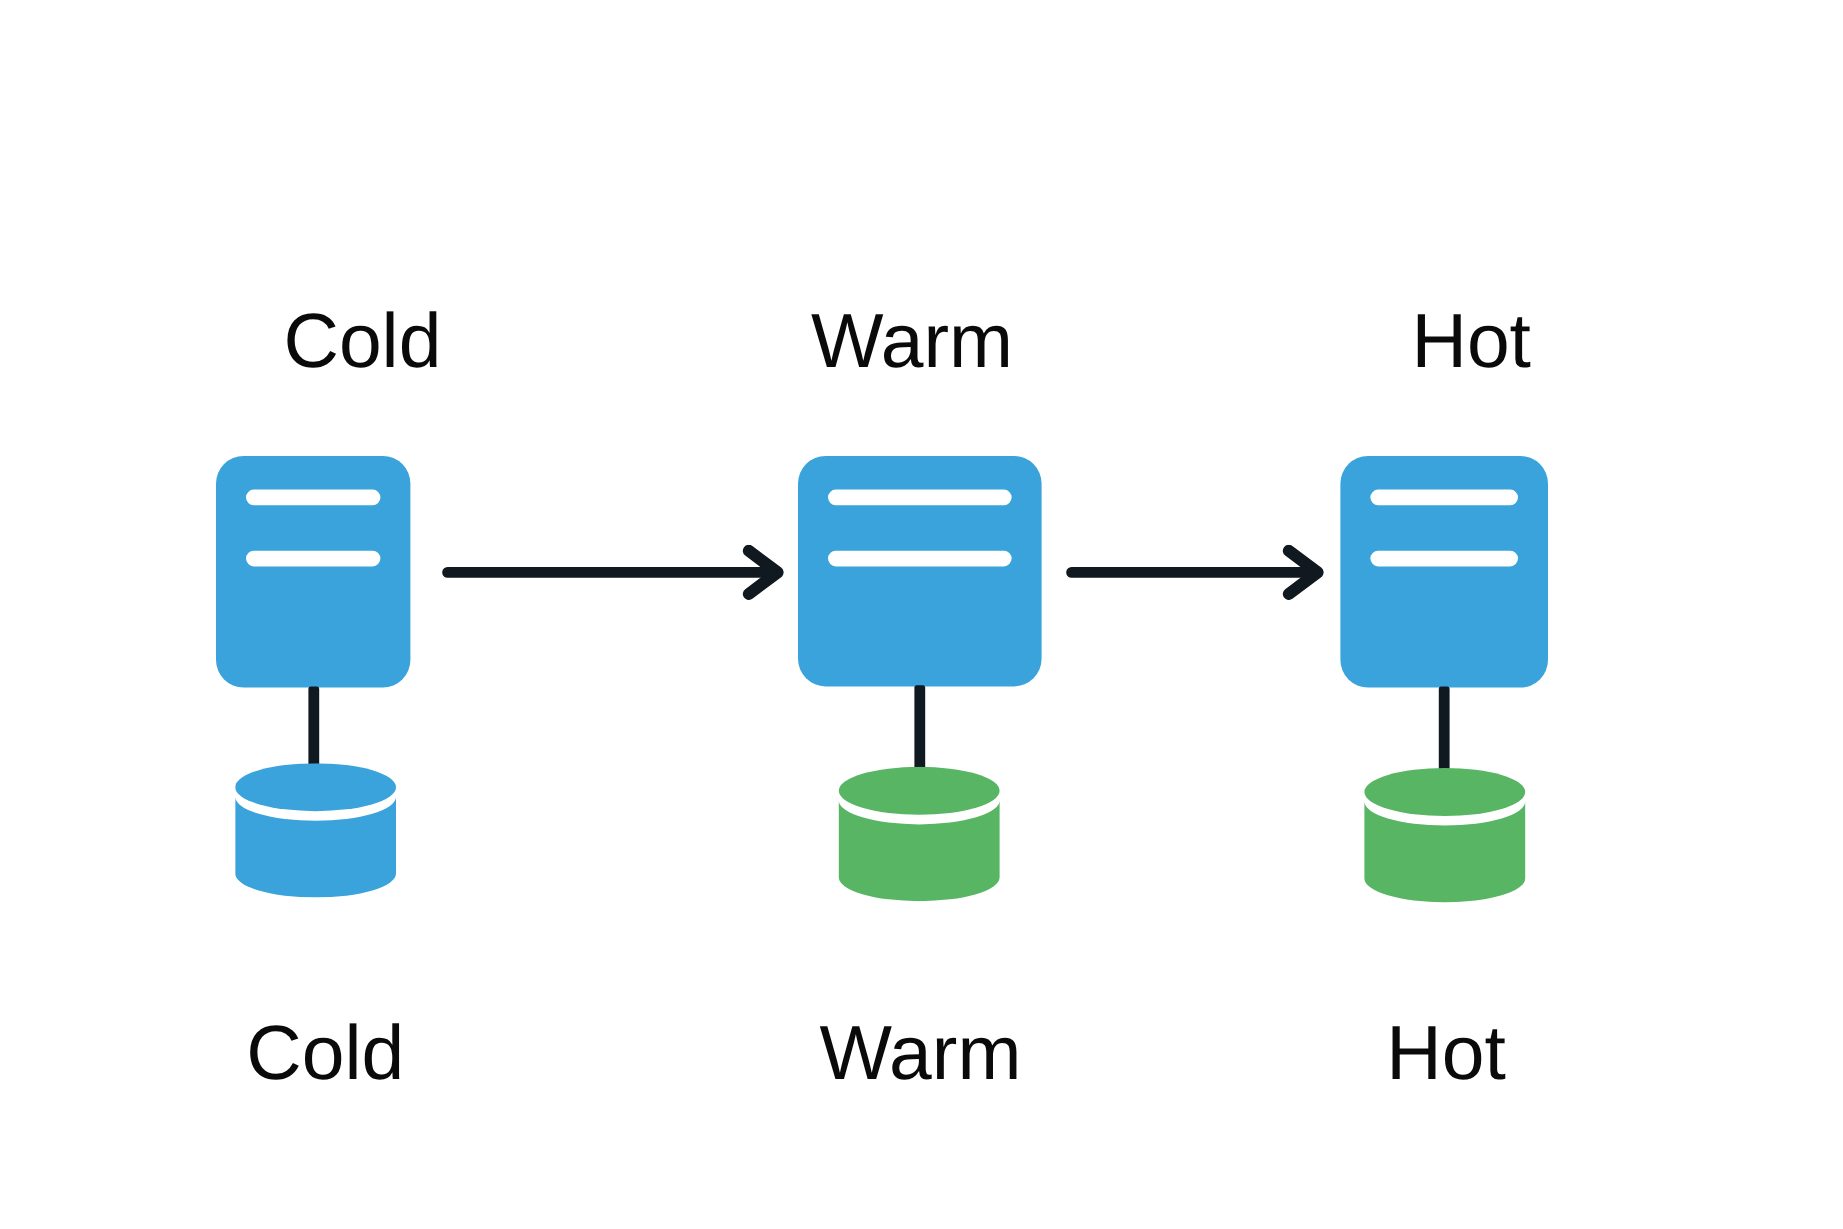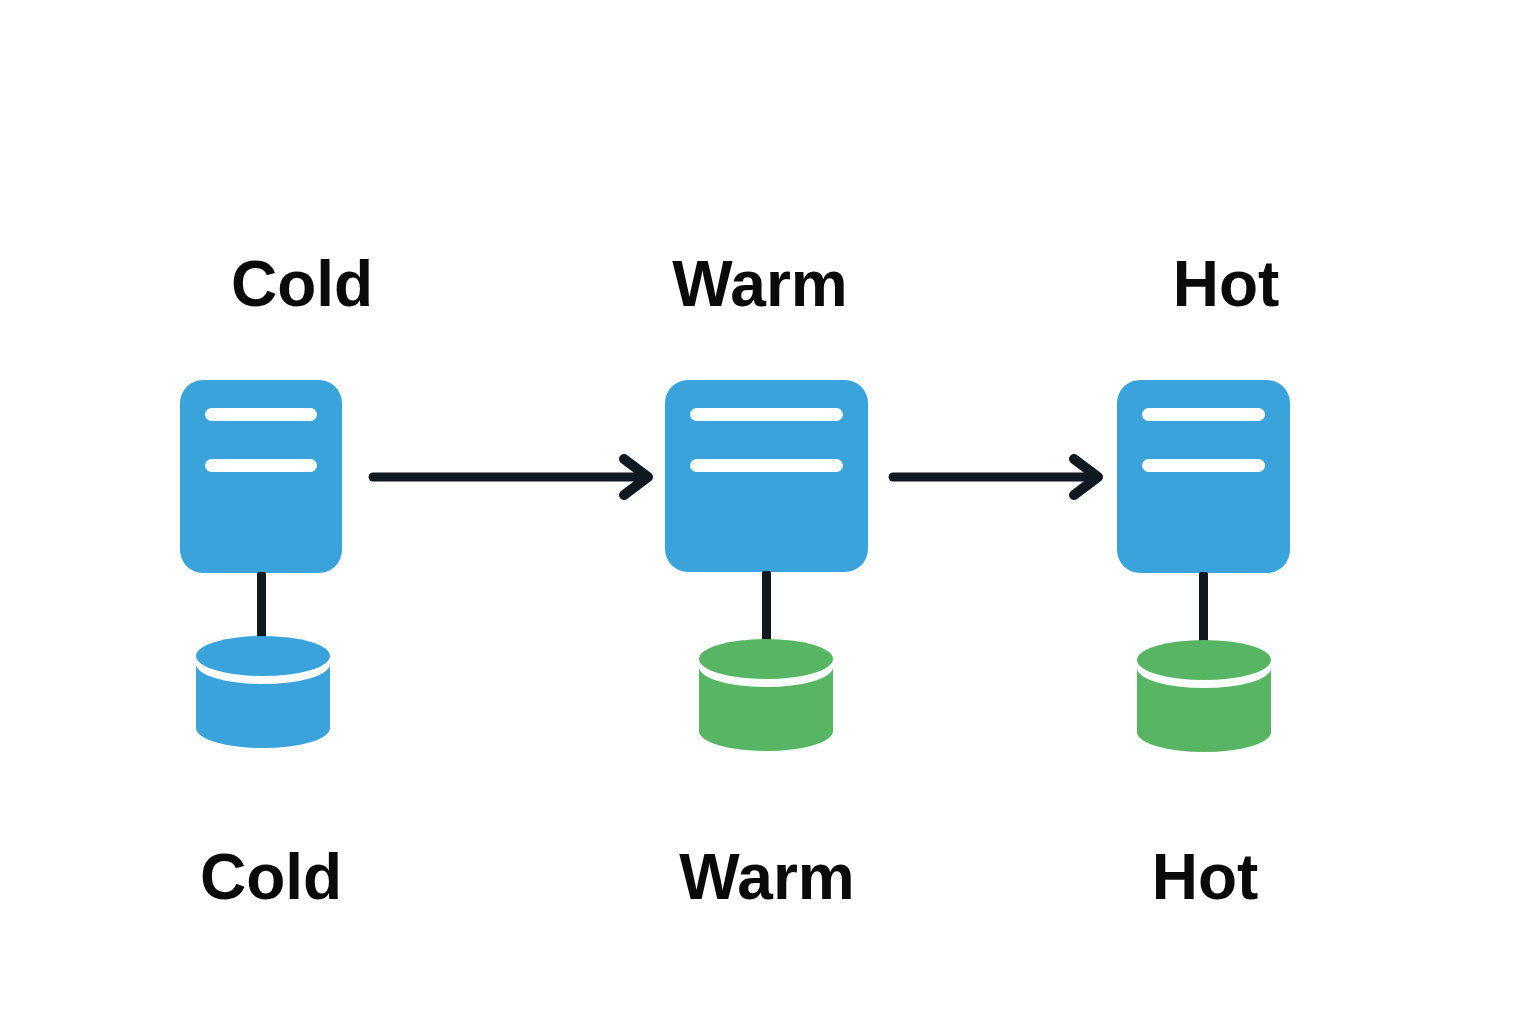--- a/index.html
+++ b/index.html
@@ -12,21 +12,21 @@
     width: 1536px;
     height: 1024px;
     overflow: hidden;
     background: #ffffff;
   }
   .stage-label {
     position: absolute;
     width: 300px;
     text-align: center;
     font-size: 64px;
-    font-weight: 700;
+    font-weight: 400;
     color: #0a0a0a;
     letter-spacing: 0px;
     line-height: 1;
     white-space: nowrap;
   }
   .server {
     position: absolute;
     border-radius: 23px;
   }
   .server .bar {

